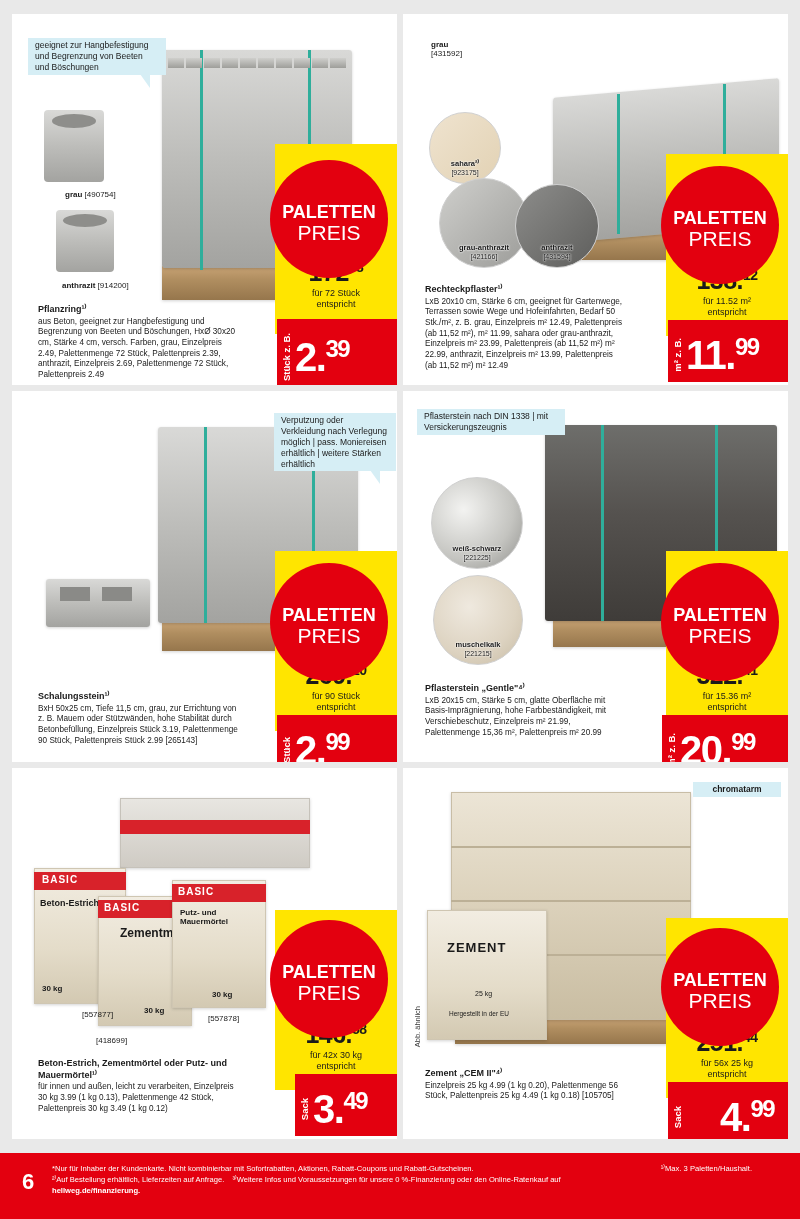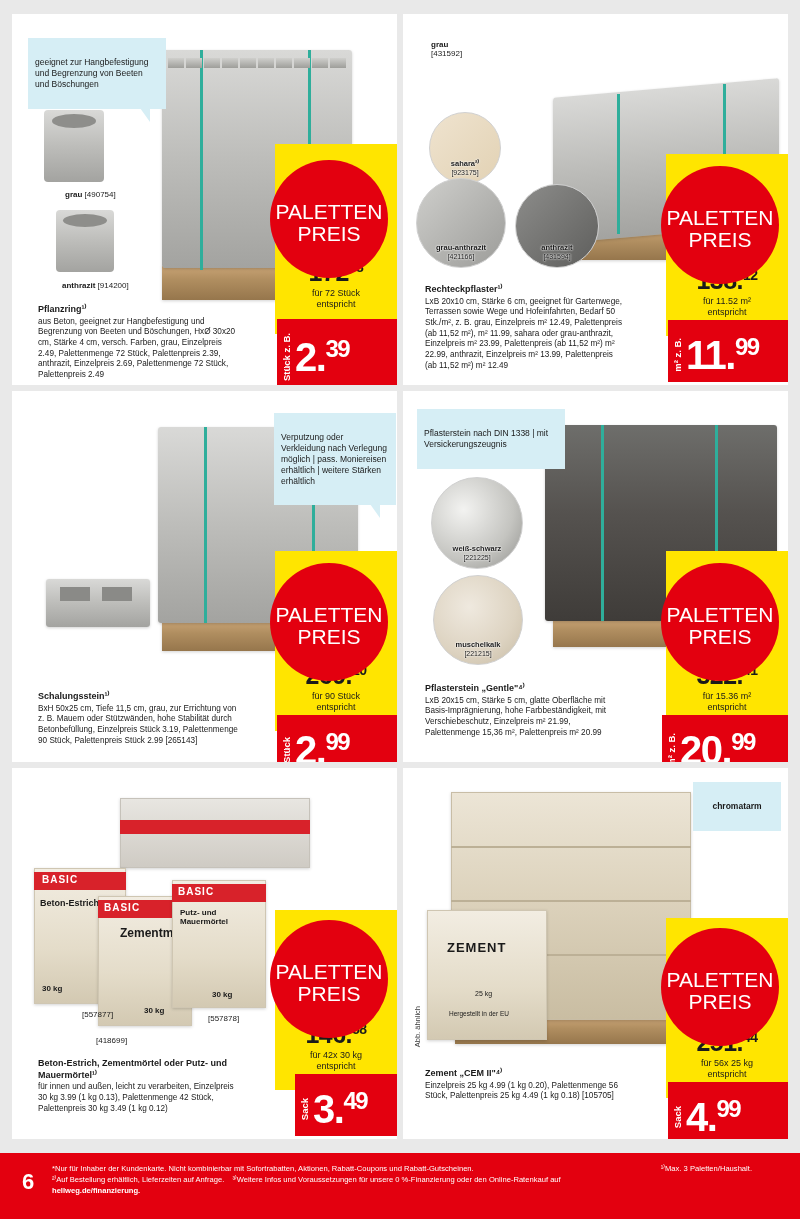--- a/index.html
+++ b/index.html
@@ -32,21 +32,21 @@
     background: #ffffff;
     overflow: hidden;
   }
   
   .callout {
     position: absolute;
     background: #d6eef5;
     color: #1a1a1a;
     font-size: 8.5px;
     line-height: 1.28;
-    padding: 19px 7px;
+    padding: 2px 7px;
     z-index: 6;
     max-width: 150px;
   }
   .callout.tail:after {
     content: "";
     position: absolute;
     width: 0; height: 0;
     border-left: 10px solid transparent;
     border-right: 0px solid transparent;
     border-top: 14px solid #d6eef5;
@@ -118,21 +118,21 @@
     border-radius: 50%;
     background: #e3000f;
     color: #fff;
     z-index: 8;
     display: flex;
     flex-direction: column;
     align-items: center;
     justify-content: center;
     text-align: center;
   }
-  .pcircle .l1 { font-size: 21px; font-weight: normal; letter-spacing: 0px; margin-top: 8px; }
+  .pcircle .l1 { font-size: 18px; font-weight: bold; letter-spacing: 0px; margin-top: 8px; }
   .pcircle .l2 { font-size: 21px; font-weight: normal; letter-spacing: 0px; margin-top: -2px;}
   
   .desc {
     position: absolute;
     font-size: 8.2px;
     line-height: 1.3;
     color: #1a1a1a;
   }
   .desc .title { font-weight: bold; font-size: 9px; display:block; margin-bottom:1px;}
   .label-small {
@@ -284,21 +284,21 @@
         <span>grau</span><br>
         <span class="code">[431592]</span>
       </span>
 
       <div class="chip" style="left:26px;top:98px;width:72px;height:72px;background:linear-gradient(135deg,#efe3cf,#e2d2b4);">
         <div class="cap">
           <span>sahara²⁾</span>
           <span class="code">[923175]</span>
         </div>
       </div>
-      <div class="chip" style="left:13px;top:164px;width:90px;height:90px;background:linear-gradient(135deg,#cfcfcc,#9c9c99);">
+      <div class="chip" style="left:36px;top:164px;width:90px;height:90px;background:linear-gradient(135deg,#cfcfcc,#9c9c99);">
         <div class="cap">
           <span>grau-anthrazit</span>
           <span class="code">[421166]</span>
         </div>
       </div>
       <div class="chip" style="left:112px;top:170px;width:84px;height:84px;background:linear-gradient(135deg,#8d8d8b,#5e5e5c);">
         <div class="cap">
           <span>anthrazit</span>
           <span class="code">[431594]</span>
         </div>
@@ -486,21 +486,21 @@
         </div>
         <div class="price-sub">
           <div>für 56x 25 kg</div>
           <div>entspricht</div>
         </div>
       </div>
       <div class="pcircle" style="left:258px;top:160px;">
         <div class="l1">PALETTEN</div>
         <div class="l2">PREIS</div>
       </div>
-      <div class="redpanel" style="top:314px;height:62px;width:120px;">
+      <div class="redpanel" style="top:314px;height:62px;width:120px;gap:34px;">
         <div class="unit">Sack</div>
         <div class="bignum"><span>4</span>.<sup>99</sup></div>
       </div>
 
       <div class="desc" style="left:22px;top:300px;width:196px;">
         <span class="title">Zement „CEM II"⁴⁾</span>
         <span>Einzelpreis 25 kg 4.99 (1 kg 0.20), Palettenmenge 56 Stück, Palettenpreis 25 kg 4.49 (1 kg 0.18) [105705]</span>
       </div>
     </div>
 

